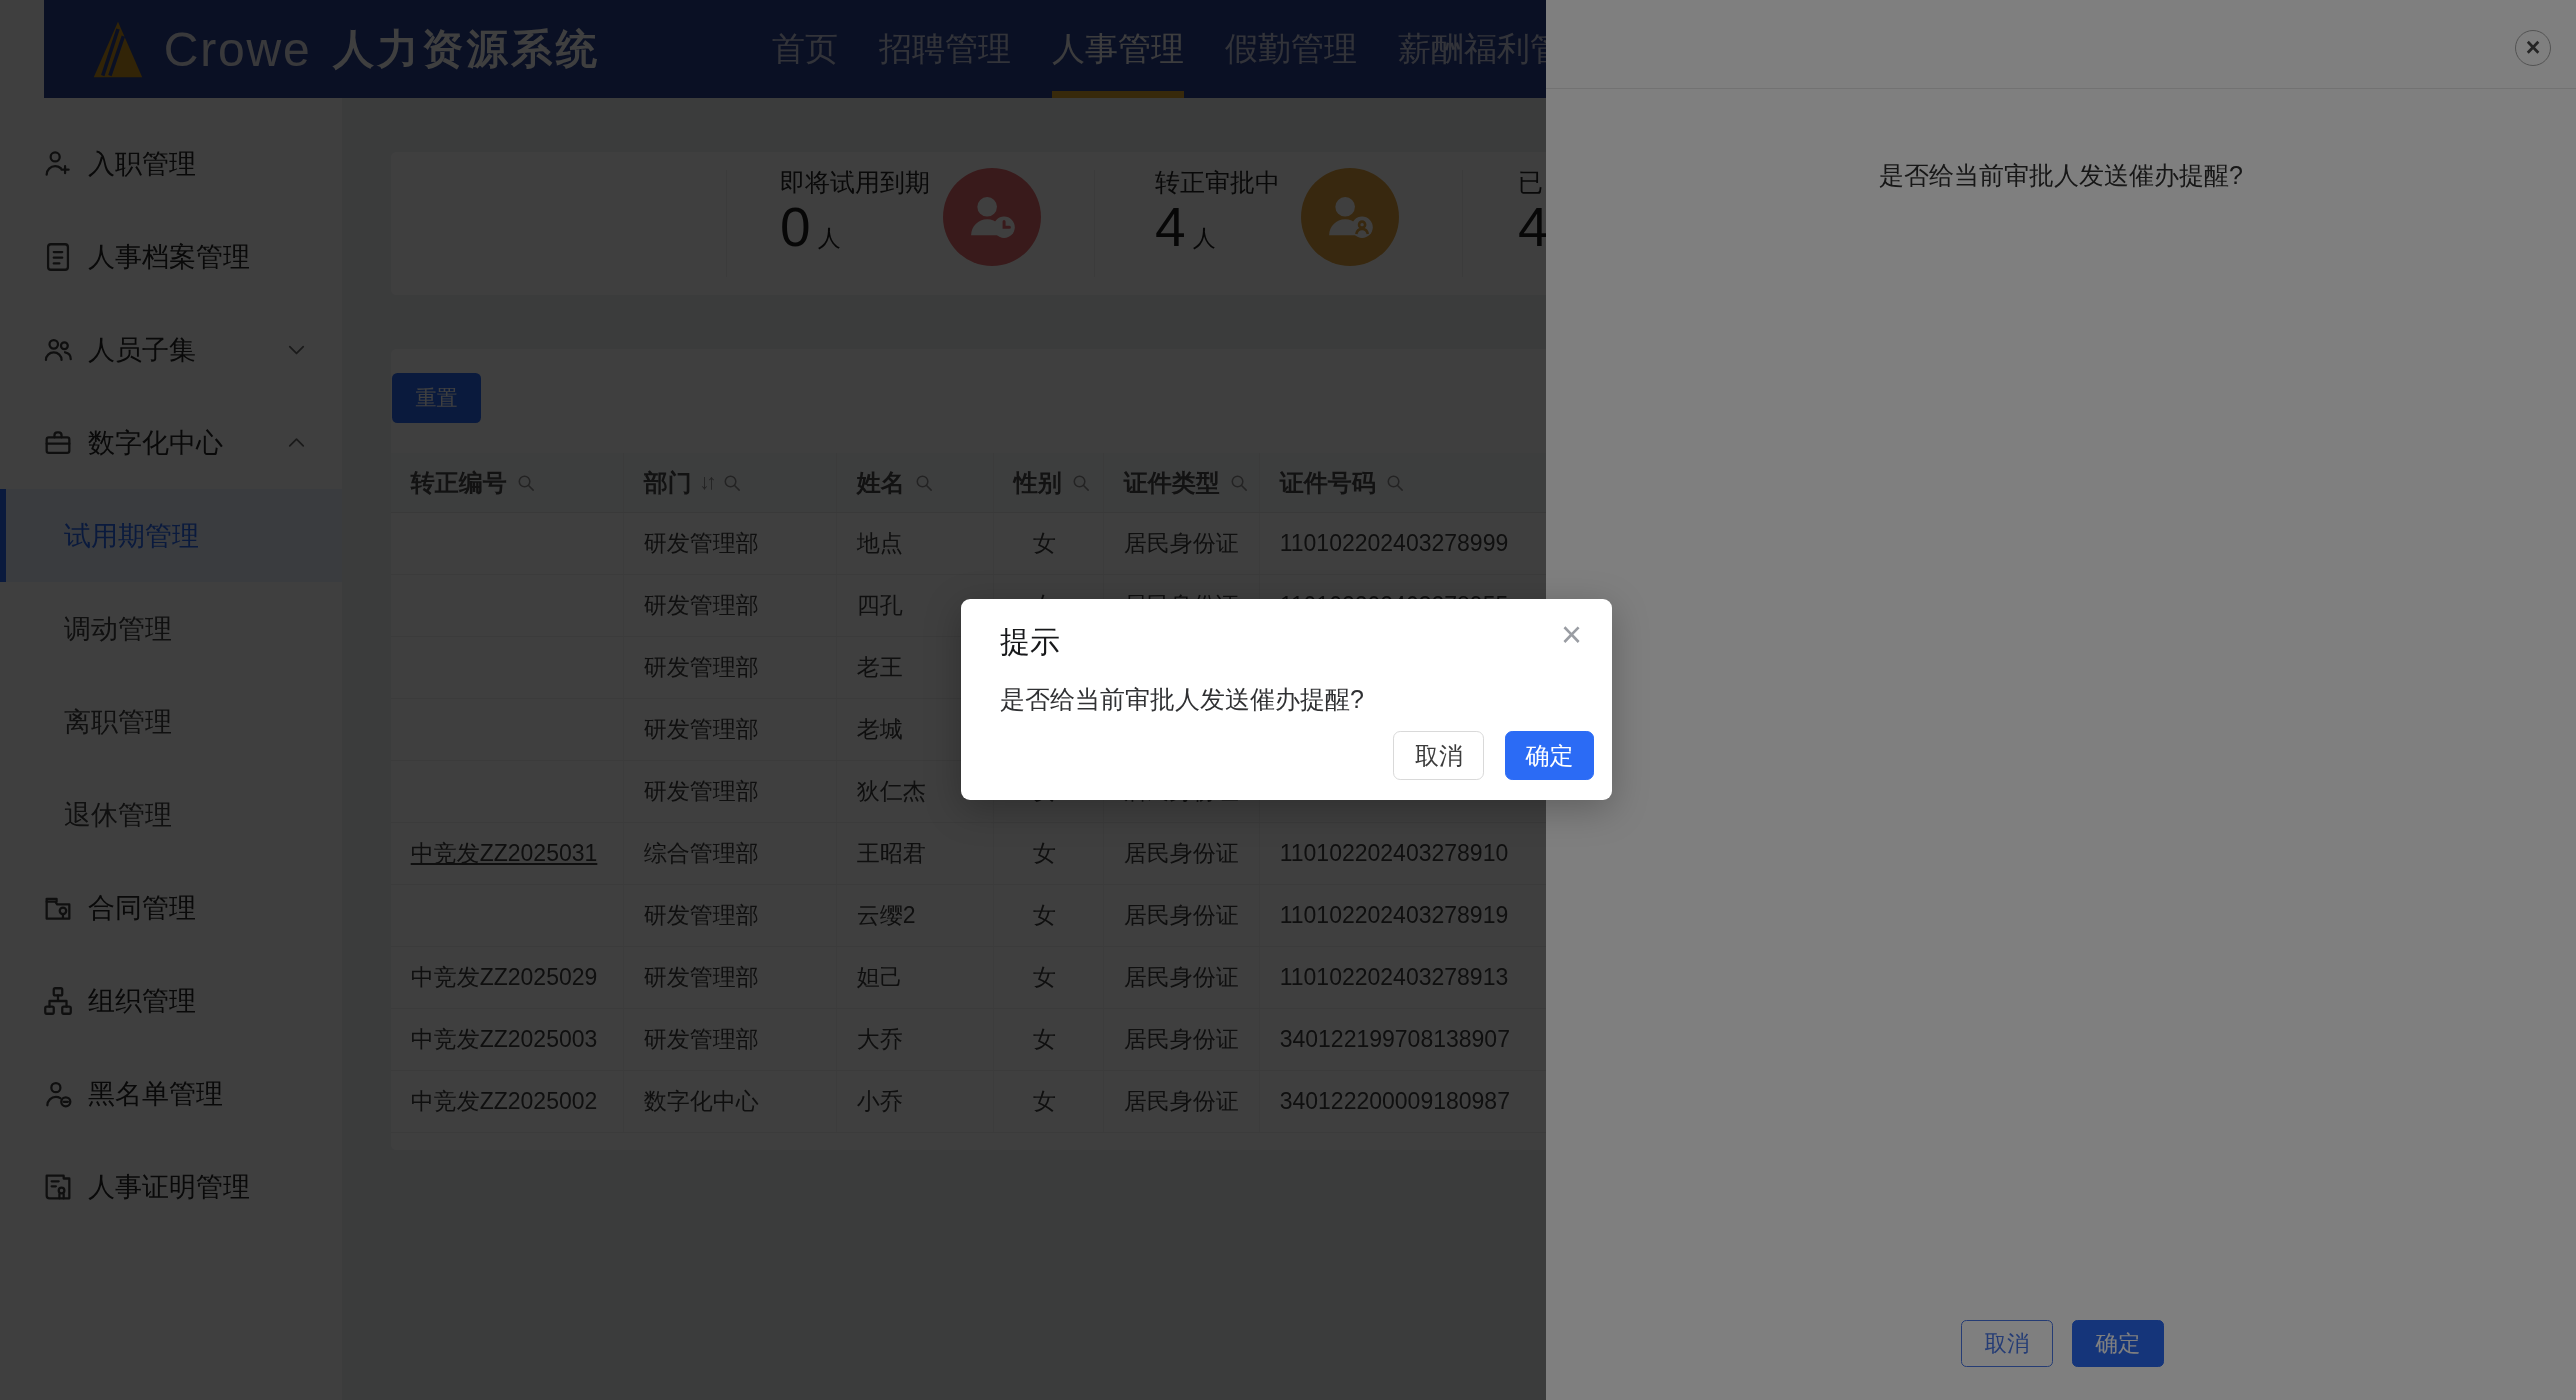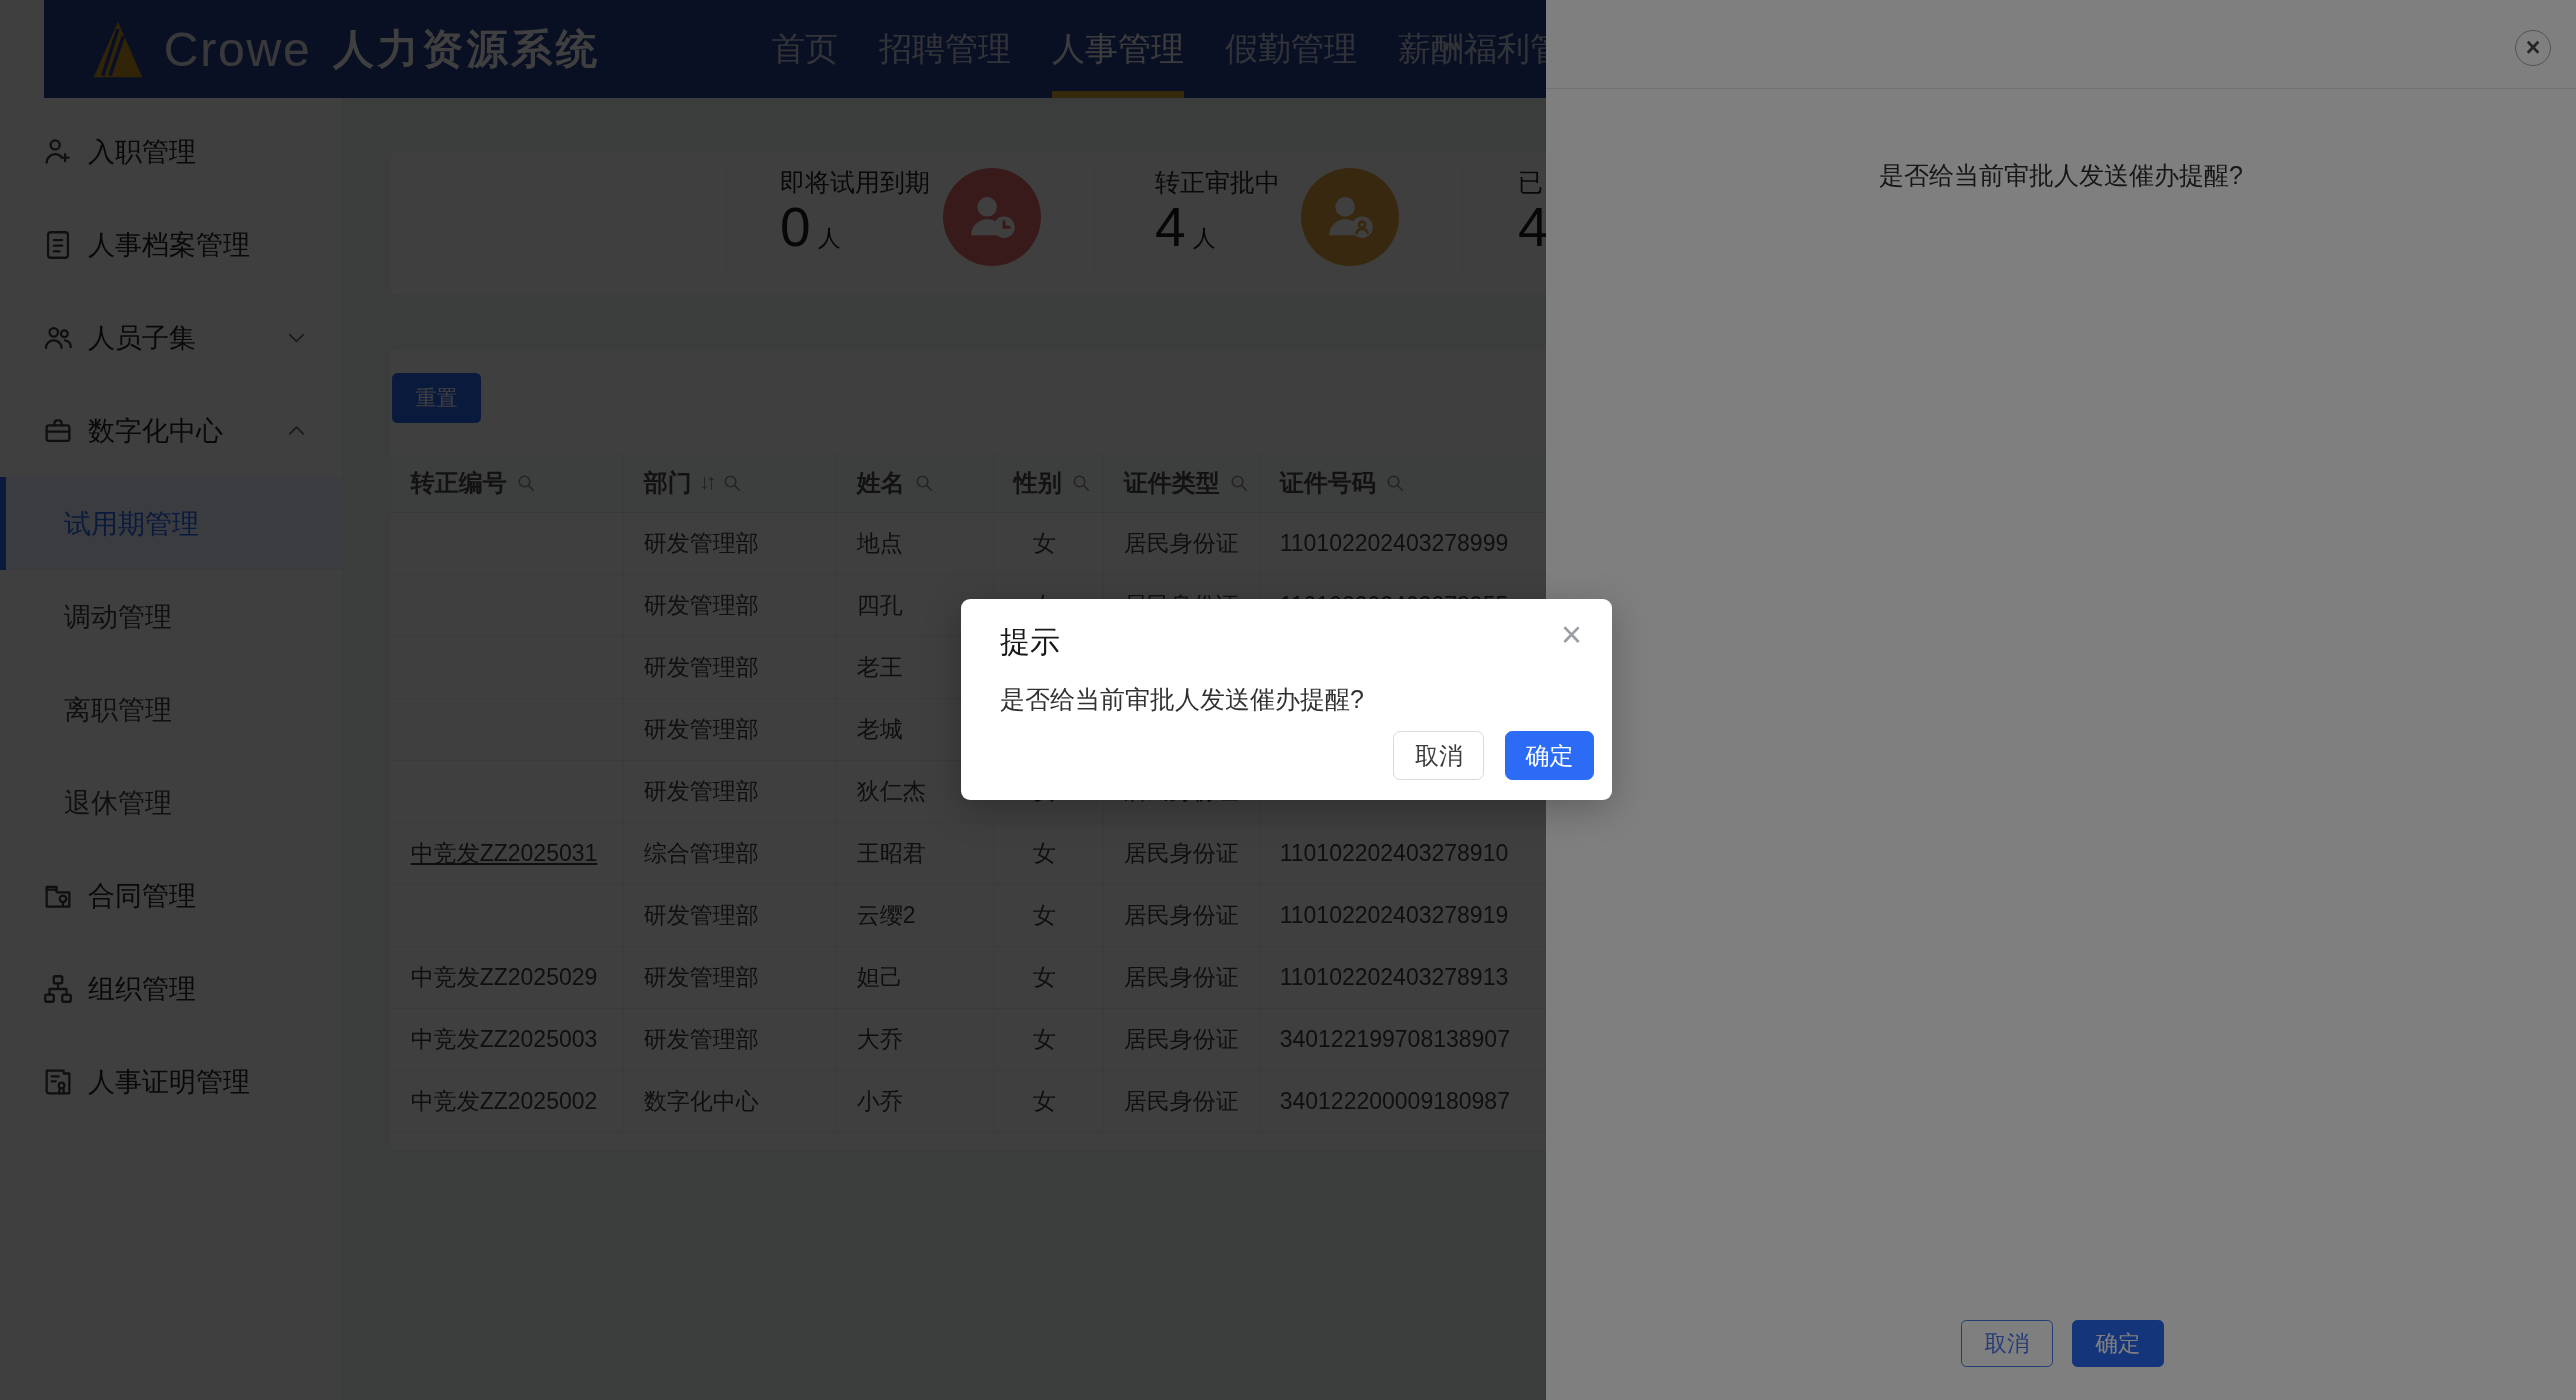--- a/index.html
+++ b/index.html
@@ -15,21 +15,21 @@
   .navbar{position:absolute;left:8px;top:0;width:2065px;height:98px;background:var(--navbar);z-index:1;margin-left:36px;}
   .brand{position:absolute;left:48px;top:0;height:98px;display:flex;align-items:center;}
   .brand-mark{width:52px;height:59px;}
   .brand-name{margin-left:19.7px;font-size:48px;color:#e6e7ee;letter-spacing:1.8px;}
   .brand-sub{margin-left:21.5px;font-size:41px;font-weight:700;color:#ffffff;letter-spacing:3.6px;}
   .nav-items{position:absolute;left:728px;top:0;height:98px;display:flex;gap:41px;}
   .nav-item{position:relative;height:98px;display:flex;align-items:center;font-size:33px;color:#c9cfe4;cursor:pointer;}
   .nav-item.active{color:#f2f3f7;}
   .nav-item.active .nav-underline{position:absolute;left:0;bottom:0;width:100%;height:7.2px;background:var(--gold);}
 
-  .sidebar{position:absolute;left:0;top:98px;width:342px;height:1136px;background:#ffffff;z-index:1;}
+  .sidebar{position:absolute;left:0;top:110px;width:342px;height:1136px;background:#ffffff;z-index:1;}
   .side-list{padding-top:7.2px;}
   .side-item{position:relative;height:93px;display:flex;align-items:center;cursor:pointer;}
   .side-item .icn{position:absolute;left:41px;width:34px;height:34px;color:#3d3d3d;}
   .side-item .lbl{position:absolute;left:88px;font-size:27px;color:#262626;white-space:nowrap;}
   .side-item.sub .lbl{left:64px;color:#404040;}
   .side-item .chev{position:absolute;right:32px;width:27px;height:27px;color:#6b6b6b;}
   .side-item.sub.active{background:#e9f1fe;border-left:6.3px solid var(--primary);}
   .side-item.sub.active .lbl{color:var(--primary);left:58px;}
 
   .content{position:absolute;left:342px;top:98px;width:2234px;height:1302px;background:var(--pagebg);z-index:1;}
@@ -204,20 +204,31 @@
               <rect x="3" y="16" width="6" height="5" rx="1"></rect>
               <rect x="15" y="16" width="6" height="5" rx="1"></rect>
               <path d="M12 8v4M6 16v-4h12v4"></path>
             </svg>
           </span>
           <span class="lbl">组织管理</span>
         </div>
         <div class="side-item">
           <span class="icn">
             <svg viewBox="0 0 24 24" fill="none" stroke="currentColor" stroke-width="1.6" stroke-linecap="round" stroke-linejoin="round">
+              <circle cx="10.5" cy="7.5" r="3.2"></circle>
+              <path d="M4.5 20c0-3.3 2.7-6 6-6 1.1 0 2.2.3 3.1.9"></path>
+              <circle cx="17.5" cy="17.5" r="3.2"></circle>
+              <path d="M16 17.5h3"></path>
+            </svg>
+          </span>
+          <span class="lbl">黑名单管理</span>
+        </div>
+        <div class="side-item">
+          <span class="icn">
+            <svg viewBox="0 0 24 24" fill="none" stroke="currentColor" stroke-width="1.6" stroke-linecap="round" stroke-linejoin="round">
               <path d="M20 20H6a2 2 0 01-2-2V4h12v2h4z"></path>
               <path d="M7.5 8h5M7.5 11.5h3"></path>
               <circle cx="14.5" cy="14.5" r="2"></circle>
               <path d="M13 20v-3M16 20v-3"></path>
             </svg>
           </span>
           <span class="lbl">人事证明管理</span>
         </div>
       </div>
   </div>

